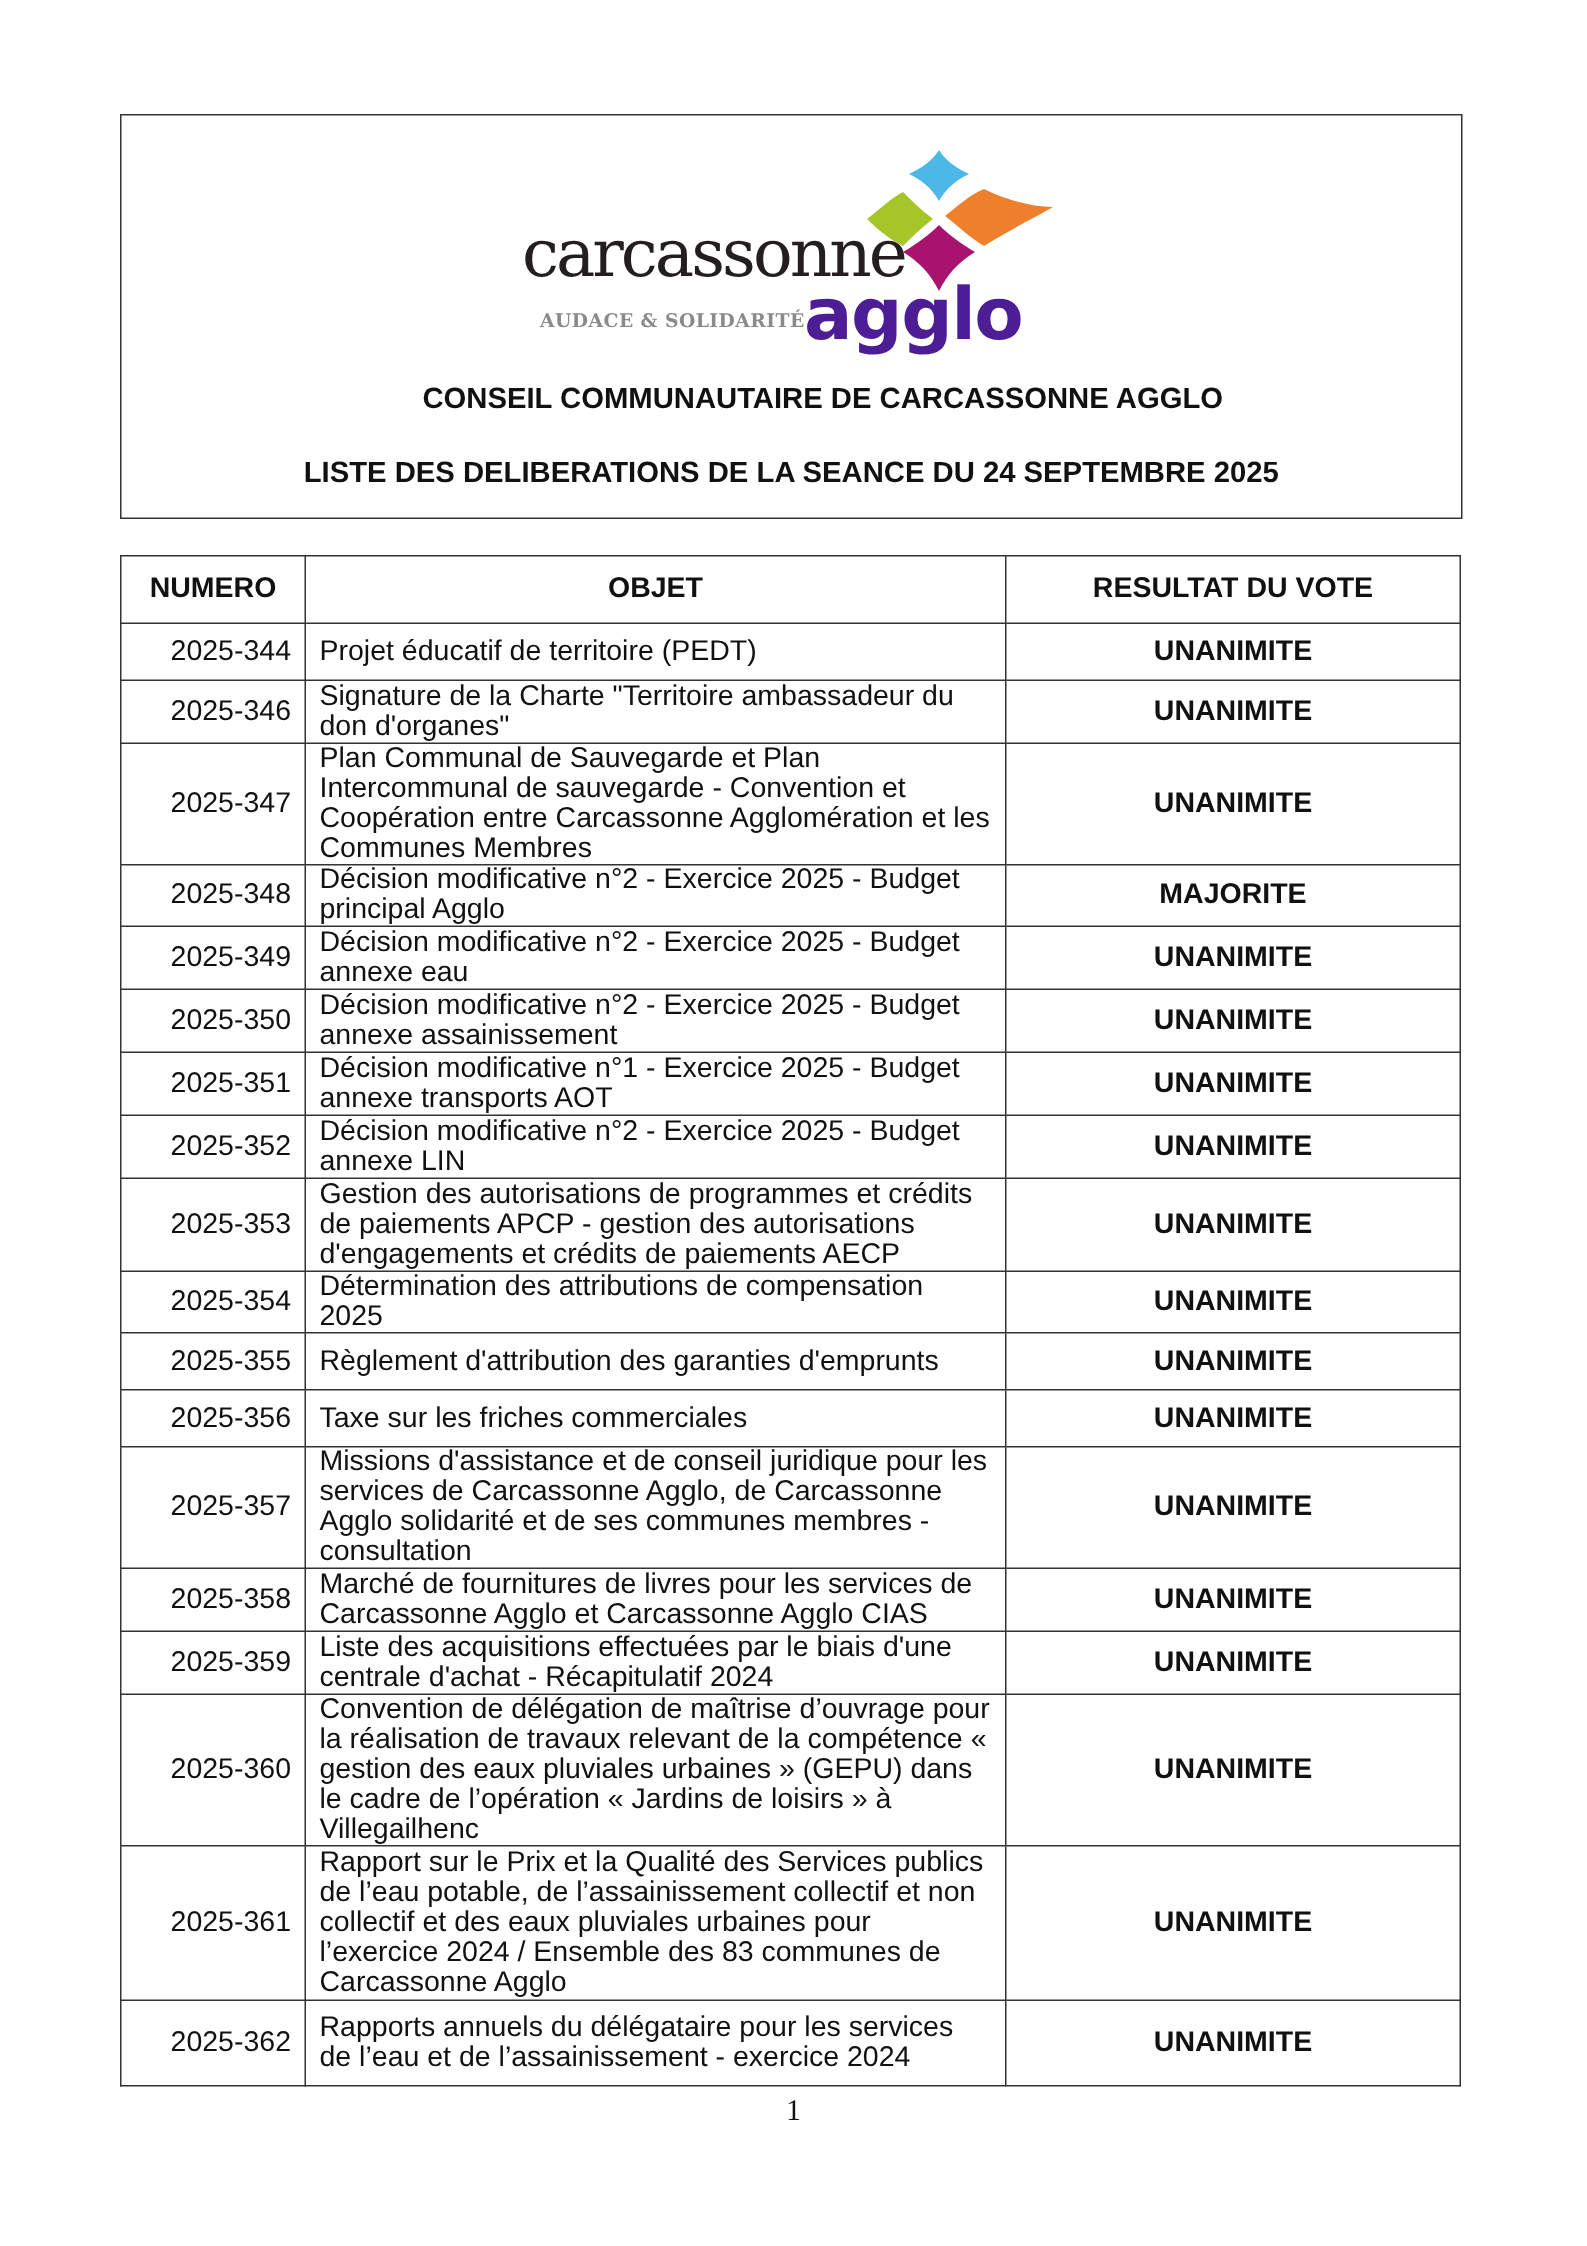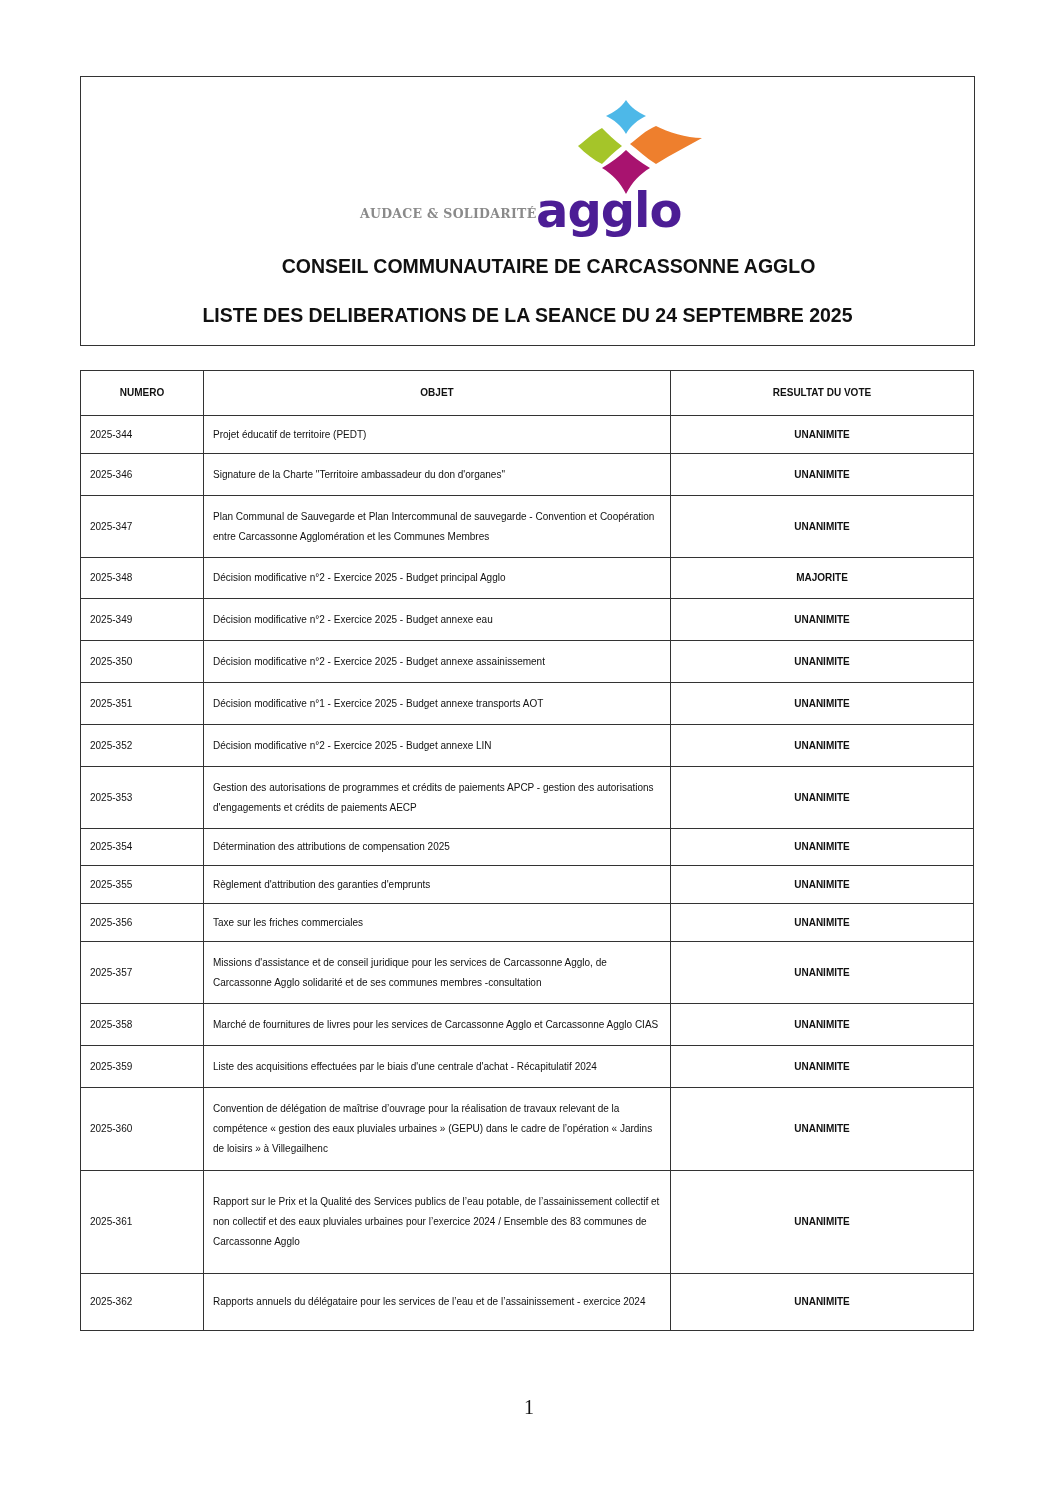--- a/index.html
+++ b/index.html
@@ -6,40 +6,41 @@
   body { width: 1058px; height: 1497px; position: relative; font-family: "Liberation Sans", sans-serif; color: #111; }
   .header-box { position: absolute; left: 80px; top: 76px; width: 895px; height: 270px; border: 1.5px solid #333; box-sizing: border-box; }
   .logo { position: absolute; left: 348px; top: 98px; width: 360px; height: 140px; }
   .logo-word { position: absolute; left: 0; top: 50px; font-family: "DejaVu Serif", serif; font-size: 44px; letter-spacing: -2px; color: #231f20; line-height: 1; }
   .logo-tag { position: absolute; left: 12px; top: 108px; font-family: "DejaVu Serif", serif; font-size: 12.5px; font-weight: bold; color: #8a8a8a; letter-spacing: 0.3px; }
   .logo-agglo { position: absolute; left: 188px; top: 88px; font-family: "DejaVu Sans", sans-serif; font-weight: bold; font-size: 48px; color: #4c1d95; letter-spacing: -1px; line-height: 1; }
   .logo svg { position: absolute; left: 228px; top: 0; }
   .title1, .title2 { position: absolute; left: 80px; width: 895px; text-align: center; font-weight: bold; font-size: 19.5px; }
   .title1 { top: 255px; padding-left: 21px; }
   .title2 { top: 304px; }
-  table { position: absolute; left: 80px; top: 370px; width: 894px; border-collapse: collapse; font-size: 10px; }
+  table { position: absolute; left: 80px; top: 370px; width: 894px; border-collapse: collapse; font-size: 19px; }
   th, td { border: 1.3px solid #333; padding: 0 9px; line-height: 20px; }
   th { font-weight: bold; height: 44px; text-align: center; }
-  td.num { text-align: left; width: 104px; }
+  td.num { text-align: right; width: 104px; }
   td.obj { text-align: left; width: 448px; }
   td.res { text-align: center; font-weight: bold; }
   .pagenum { position: absolute; left: 0; width: 1058px; top: 1396px; text-align: center; font-family: "Liberation Serif", serif; font-size: 20px; }
 </style>
 </head>
 <body>
 
 <div class="header-box"></div>
 
 <div class="logo">
   <svg width="130" height="140" viewBox="0 0 130 140">
     <path d="M50 2 C 55 10, 62 14, 70 18 C 62 22, 55 27, 50 36 C 45 27, 38 22, 30 18 C 38 14, 45 10, 50 2 Z" fill="#4db8e8"></path>
     <path d="M2 48 C 10 42, 18 34, 26 30 C 32 36, 38 42, 46 48 C 38 54, 32 60, 26 66 C 18 62, 10 56, 2 48 Z" fill="#a5c529"></path>
     <path d="M54 46 C 62 40, 70 32, 80 28 C 92 34, 110 40, 126 40 C 112 48, 96 56, 80 66 C 70 60, 62 52, 54 46 Z" fill="#ee7f2d"></path>
     <path d="M50 52 C 56 58, 64 64, 74 70 C 64 76, 56 84, 50 96 C 44 84, 36 76, 26 70 C 36 64, 44 58, 50 52 Z" fill="#a8136f"></path>
   </svg>
+  <div class="logo-word">carcassonne</div>
   <div class="logo-tag">AUDACE &amp; SOLIDARITÉ</div>
   <div class="logo-agglo">agglo</div>
 </div>
 
 <div class="title1">CONSEIL COMMUNAUTAIRE DE CARCASSONNE AGGLO</div>
 <div class="title2">LISTE DES DELIBERATIONS DE LA SEANCE DU 24 SEPTEMBRE 2025</div>
 
 <table>
   <thead>
     <tr>

